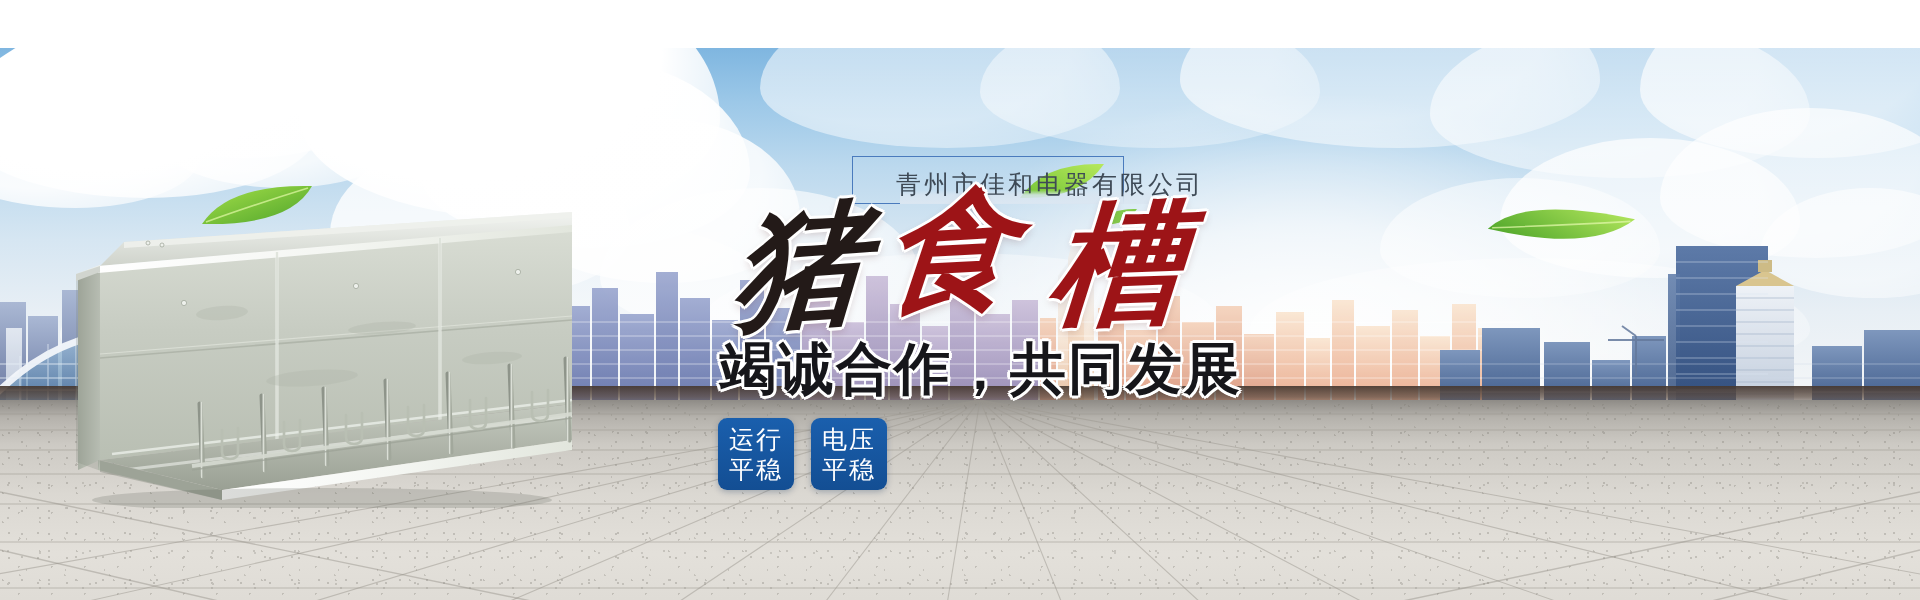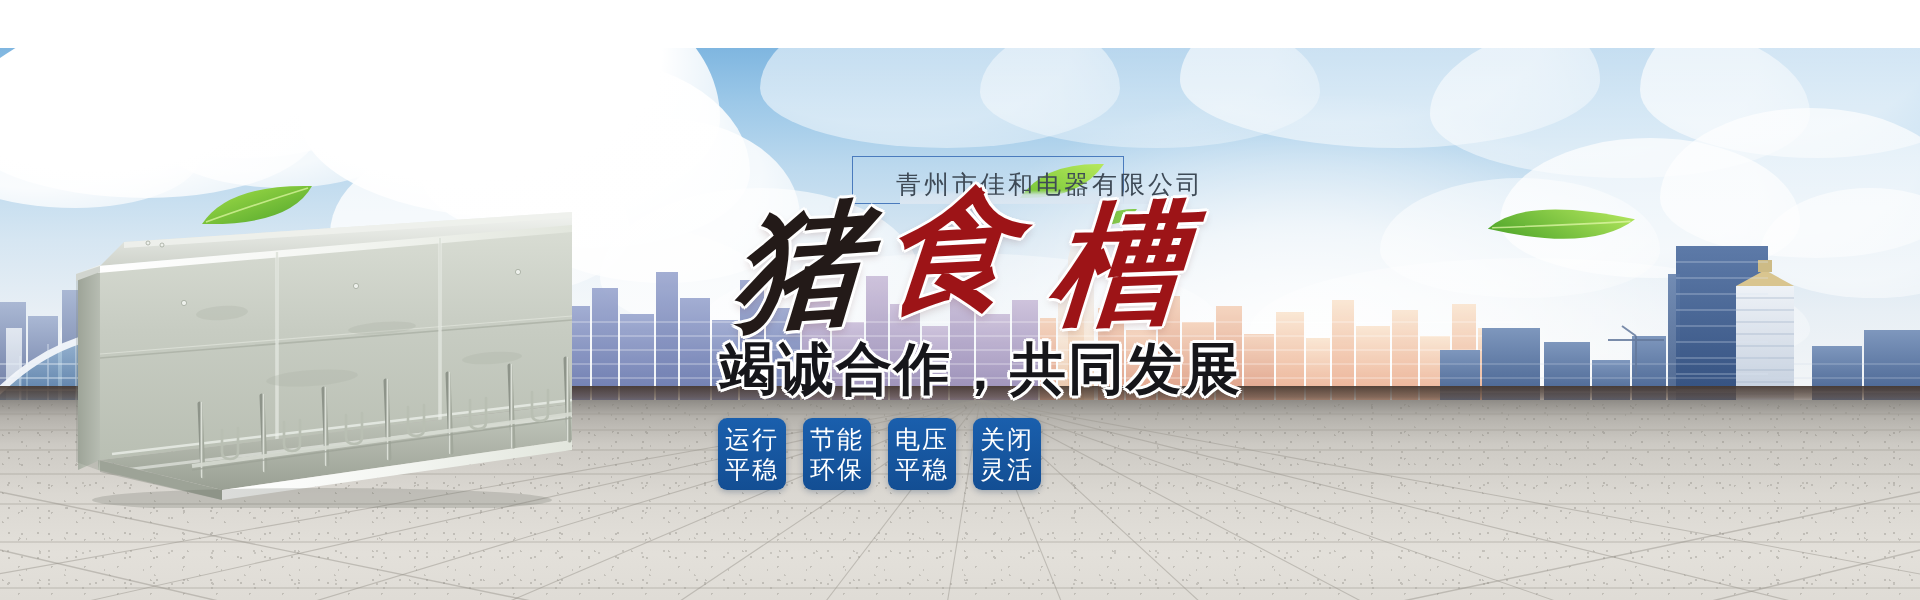--- a/index.html
+++ b/index.html
@@ -123,21 +123,21 @@
       3px 0 0 #fff,-3px 0 0 #fff,0 3px 0 #fff,0 -3px 0 #fff,
       2.2px 2.2px 0 #fff,-2.2px 2.2px 0 #fff,2.2px -2.2px 0 #fff,-2.2px -2.2px 0 #fff;
   }
 
   
   .badges{
     position:absolute;left:718px;top:370px;
     display:flex;gap:17px;
   }
   .badge{
-    width:68px;height:72px;
+    width:76px;height:72px;
     border-radius:9px;
     background:linear-gradient(to bottom,#1a5fad,#134e93);
     color:#fff;
     display:flex;flex-direction:column;
     align-items:center;justify-content:center;
     font-size:25px;line-height:1.22;letter-spacing:2px;
     font-family:"Liberation Sans","DejaVu Sans",sans-serif;
     box-shadow:0 2px 6px rgba(10,40,80,.28);
   }
   .badge span{display:block;}
@@ -551,26 +551,18 @@
 
     <div class="sub-title">竭诚合作，共同发展</div>
   </div>
 
   <div class="badges">
     <div class="badge">
       <span>运行</span>
       <span>平稳</span>
     </div>
     <div class="badge">
-      <span>节能</span>
-      <span>环保</span>
-    </div>
-    <div class="badge">
       <span>电压</span>
       <span>平稳</span>
     </div>
-    <div class="badge">
-      <span>关闭</span>
-      <span>灵活</span>
-    </div>
   </div>
 
 </div>
 
 </body></html>

